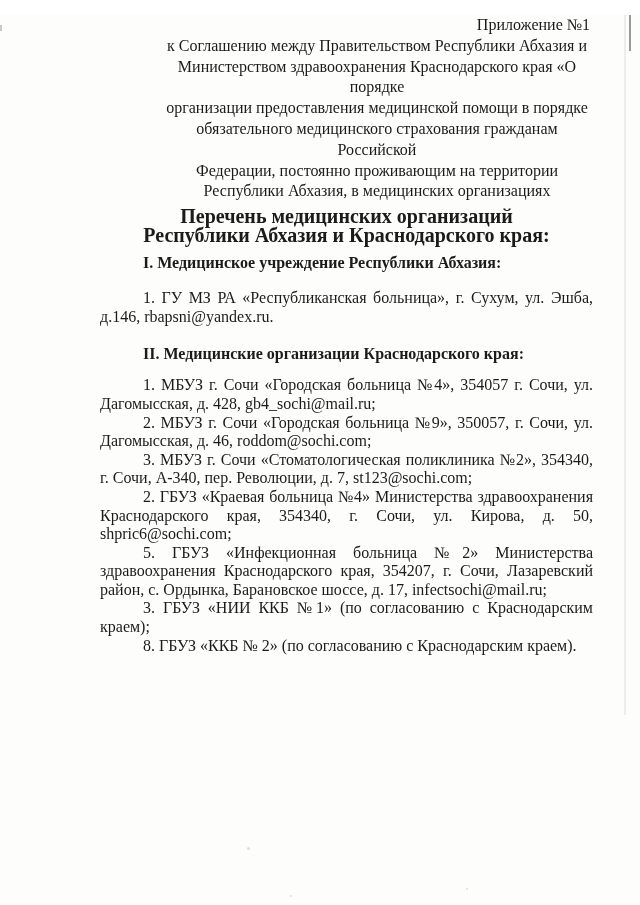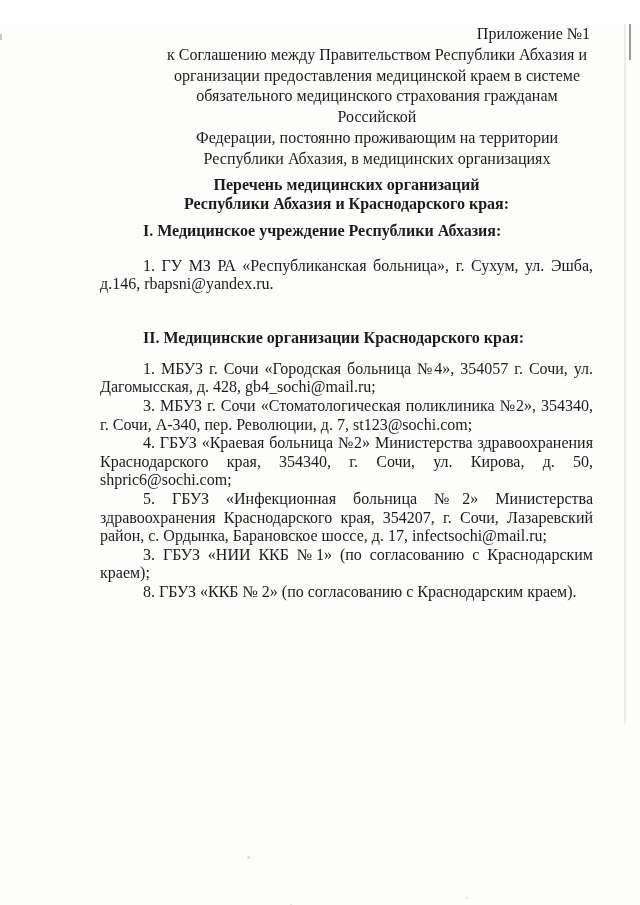--- a/index.html
+++ b/index.html
@@ -52,56 +52,56 @@
     height: 3px;
     border-radius: 50%;
     background: #b9b9b6;
     opacity: 0.45;
   }
   .speck.s1 { left: 247px; top: 832px; }
   .speck.s2 { left: 290px; top: 880px; width: 2px; height: 2px; }
   .speck.s3 { left: 466px; top: 873px; width: 2px; height: 2px; }
   
   .header-note {
-    margin: 24px 43px 0 157px;
+    margin: 15px 43px 0 157px;
     width: 440px;
     text-align: center;
     font-size: 16px;
     line-height: 20.8px;
   }
   .annex-label {
     text-align: right;
     padding-right: 7px;
   }
   
   .doc-title {
     margin-top: 5px;
     margin-left: 100px;
     width: 493px;
     text-align: center;
     font-weight: bold;
-    font-size: 16px;
+    font-size: 20px;
     line-height: 19px;
   }
   
   .textblock {
     margin-left: 100px;
     width: 493px;
     font-size: 16px;
   }
   .sec-heading {
     font-weight: bold;
     line-height: 19px;
     padding-left: 43px;
   }
   .sec-heading.first {
     margin-top: 8px;
   }
   .sec-heading.second {
-    margin-top: 34px;
+    margin-top: 18px;
   }
   .para-group {
     margin-top: 17px;
   }
   .para-group.second {
     margin-top: 13px;
   }
   p.para {
     margin: 0;
     text-align: justify;
@@ -117,43 +117,45 @@
   <div class="scan-streak-right"></div>
   <div class="scan-mark-top-right"></div>
   <div class="scan-mark-top-left"></div>
   <div class="speck s1"></div>
   <div class="speck s2"></div>
   <div class="speck s3"></div>
 
   <div class="header-note">
     <div class="annex-label">Приложение №1</div>
     <div>к Соглашению между Правительством Республики Абхазия и</div>
-    <div>организации предоставления медицинской краем в системе</div>
+    <div>Министерством здравоохранения Краснодарского края «О порядке</div>
+    <div>организации предоставления медицинской помощи в порядке</div>
     <div>обязательного медицинского страхования гражданам Российской</div>
     <div>Федерации, постоянно проживающим на территории</div>
     <div>Республики Абхазия, в медицинских организациях</div>
   </div>
 
   <div class="doc-title">
     <div>Перечень медицинских организаций</div>
     <div>Республики Абхазия и Краснодарского края:</div>
   </div>
 
   <div class="textblock">
 
     <div class="sec-heading first">I. Медицинское учреждение Республики Абхазия:</div>
     <div class="para-group">
       <p class="para">1. ГУ МЗ РА «Республиканская больница», г. Сухум, ул. Эшба, д.146, rbapsni@yandex.ru.</p>
     </div>
 
     <div class="sec-heading second">II. Медицинские организации Краснодарского края:</div>
     <div class="para-group second">
       <p class="para">1. МБУЗ г. Сочи «Городская больница №4», 354057 г. Сочи, ул. Дагомысская, д. 428, gb4_sochi@mail.ru;</p>
+      <p class="para">2. МБУЗ г. Сочи «Городская больница №9», 350057, г. Сочи, ул. Дагомысская, д. 46, roddom@sochi.com;</p>
       <p class="para">3. МБУЗ г. Сочи «Стоматологическая поликлиника №2», 354340, г. Сочи,  А-340, пер. Революции, д. 7, st123@sochi.com;</p>
-      <p class="para">4. ГБУЗ «Краевая больница №2» Министерства здравоохранения Краснодарского края, 354340, г. Сочи, ул. Кирова, д. 50, shpric6@sochi.com;</p>
+      <p class="para">2. ГБУЗ «Краевая больница №4» Министерства здравоохранения Краснодарского края, 354340, г. Сочи, ул. Кирова, д. 50, shpric6@sochi.com;</p>
       <p class="para">5. ГБУЗ «Инфекционная больница №2» Министерства здравоохранения Краснодарского края, 354207, г. Сочи, Лазаревский район, с. Ордынка, Барановское шоссе, д. 17, infectsochi@mail.ru;</p>
       <p class="para">3. ГБУЗ «НИИ ККБ №1» (по согласованию с Краснодарским краем);</p>
       <p class="para">8. ГБУЗ «ККБ № 2» (по согласованию с Краснодарским краем).</p>
     </div>
 
   </div>
 
 </div>
 
 </body></html>

